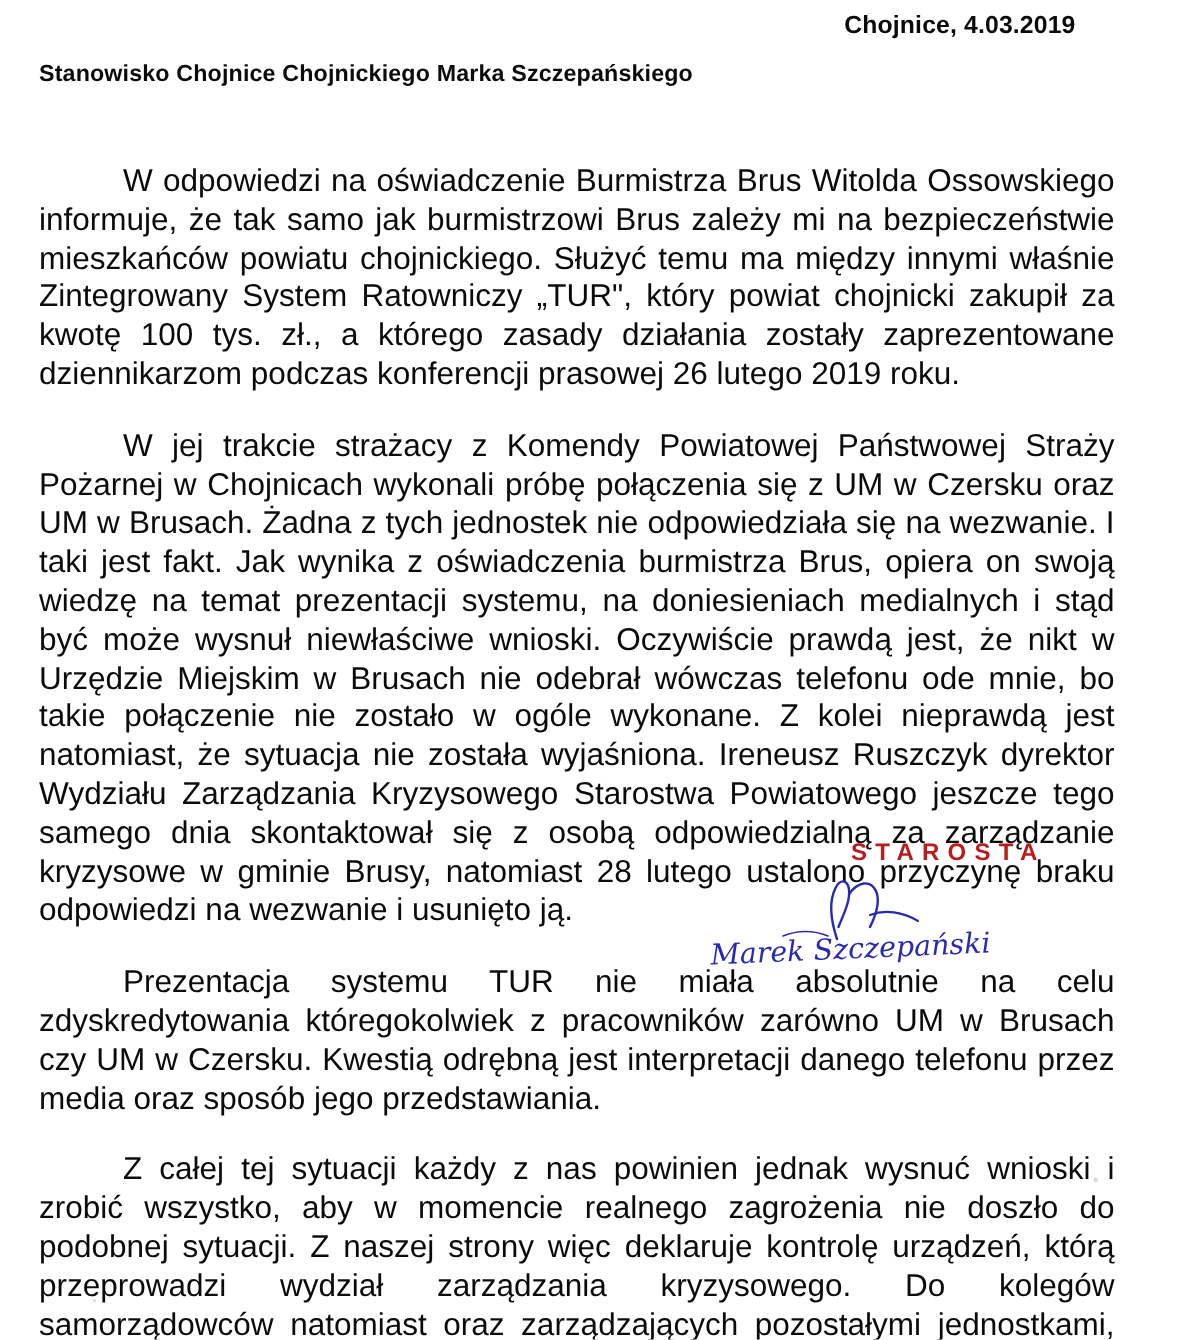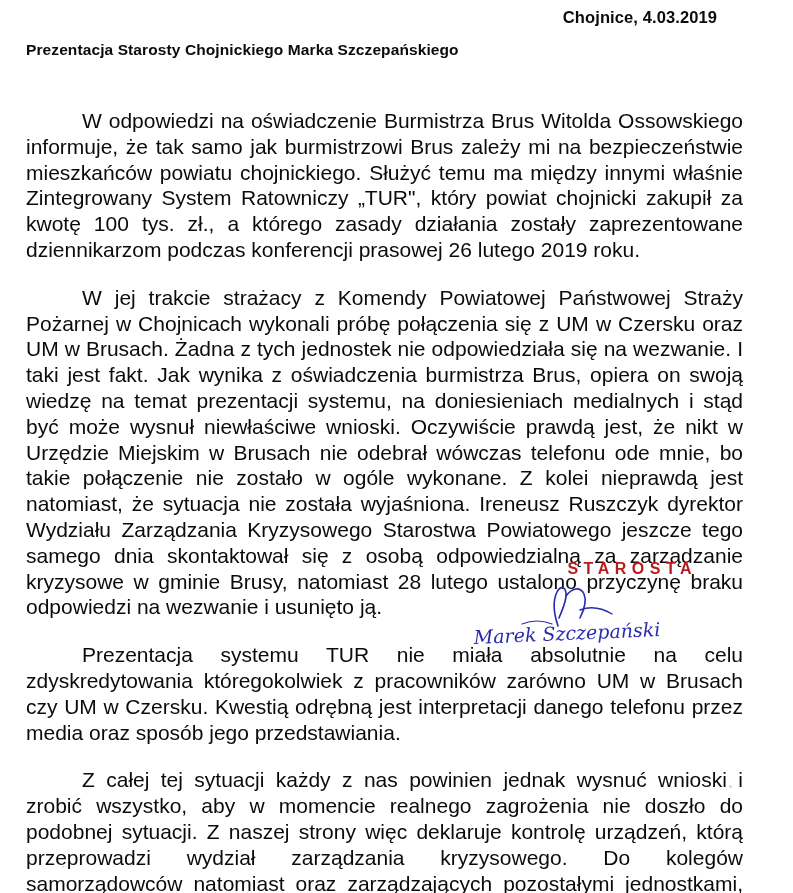--- a/index.html
+++ b/index.html
@@ -103,21 +103,21 @@
   .speck-1 { left: 729px; top: 785px; width: 3px; height: 3px; }
   .speck-2 { left: 62px;  top: 866px; width: 2px; height: 2px; }
 </style>
 </head>
 <body>
 
 <div class="page">
 
   <div class="place-date">Chojnice, 4.03.2019</div>
 
-  <div class="doc-title">Prezentacja Starosty Chojnickiego Marka Szczepańskiego</div>
+  <div class="doc-title">Stanowisko Chojnice Chojnickiego Marka Szczepańskiego</div>
 
   <div class="body-text">
     <p>W odpowiedzi na oświadczenie Burmistrza Brus Witolda Ossowskiego informuje, że tak samo jak burmistrzowi Brus zależy mi na bezpieczeństwie mieszkańców powiatu chojnickiego. Służyć temu ma między innymi właśnie Zintegrowany System Ratowniczy „TUR", który powiat chojnicki zakupił za kwotę 100 tys. zł., a którego zasady działania zostały zaprezentowane dziennikarzom podczas konferencji prasowej 26 lutego 2019 roku.</p>
     <p>W jej trakcie strażacy z Komendy Powiatowej Państwowej Straży Pożarnej w Chojnicach wykonali próbę połączenia się z UM w Czersku oraz UM w Brusach. Żadna z tych jednostek nie odpowiedziała się na wezwanie. I taki jest fakt. Jak wynika z oświadczenia burmistrza Brus, opiera on swoją wiedzę na temat prezentacji systemu, na doniesieniach medialnych i stąd być może wysnuł niewłaściwe wnioski. Oczywiście prawdą jest, że nikt w Urzędzie Miejskim w Brusach nie odebrał wówczas telefonu ode mnie, bo takie połączenie nie zostało w ogóle wykonane. Z kolei nieprawdą jest natomiast, że sytuacja nie została wyjaśniona. Ireneusz Ruszczyk dyrektor Wydziału Zarządzania Kryzysowego Starostwa Powiatowego jeszcze tego samego dnia skontaktował się z osobą odpowiedzialną za zarządzanie kryzysowe w gminie Brusy, natomiast 28 lutego  ustalono przyczynę braku odpowiedzi na wezwanie i usunięto ją.</p>
     <p>Prezentacja systemu TUR nie miała absolutnie na celu zdyskredytowania któregokolwiek z pracowników zarówno UM w Brusach czy UM w Czersku. Kwestią odrębną jest  interpretacji danego telefonu przez media oraz sposób jego przedstawiania.</p>
     <p>Z całej tej sytuacji każdy z nas powinien jednak wysnuć wnioski i zrobić wszystko, aby w momencie realnego zagrożenia nie doszło do podobnej sytuacji. Z naszej strony więc deklaruje kontrolę urządzeń, którą przeprowadzi wydział zarządzania kryzysowego. Do kolegów samorządowców natomiast oraz zarządzających pozostałymi jednostkami, które znajdują się w systemie TUR apeluje o monitorowanie urządzeń, zgłaszanie problemów na bieżąco oraz o zaangażowanie w dalsze jego udoskonalanie.</p>
   </div>
 
   <div class="sign-block">
     <div class="sign-title">STAROSTA</div>

